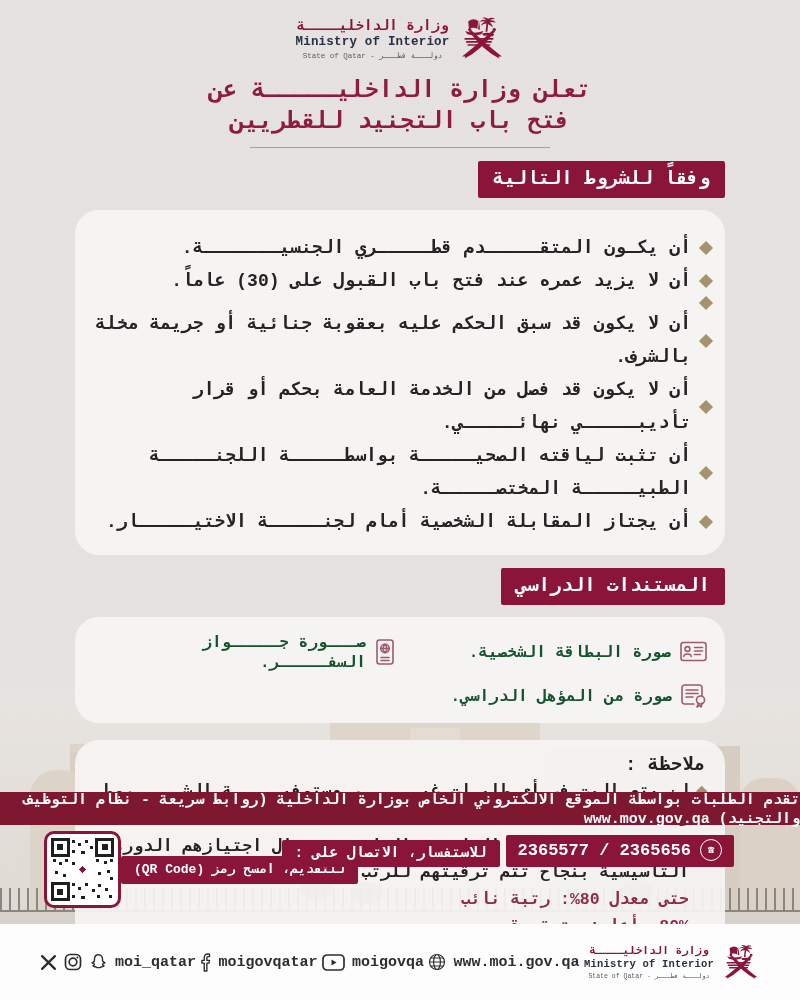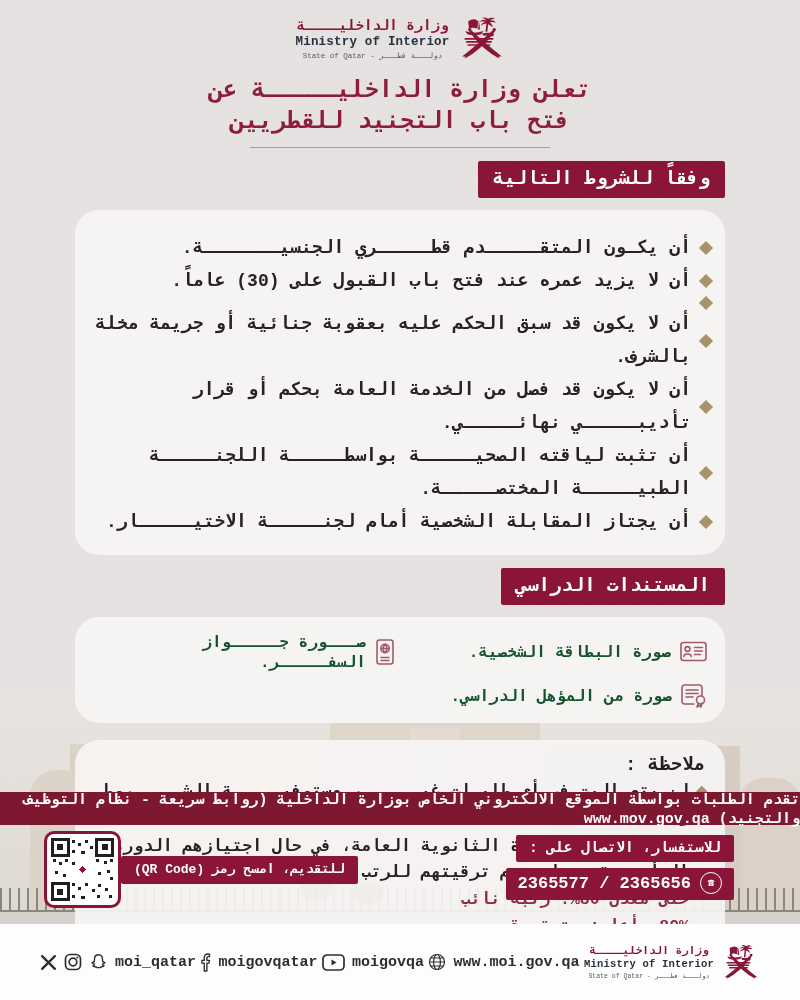--- a/index.html
+++ b/index.html
@@ -48,21 +48,21 @@
   .ground{position:absolute;left:0;bottom:0;height:14px;width:100%;background:#cfc8c0;}
   .palm{position:absolute;width:34px;height:22px;border-radius:50%;background:radial-gradient(#7d7c62,#8b8a70 70%,transparent 72%);}
   .haze{position:absolute;inset:0;background:rgba(233,228,223,.25);}
   
   .strip{position:absolute;left:0;top:792px;width:800px;height:33px;background:#7e1730;color:#fff;display:flex;align-items:center;justify-content:center;font-size:15px;font-weight:bold;direction:rtl;z-index:3;}
   
   .qr-wrap{position:absolute;left:44px;top:831px;z-index:3;display:flex;align-items:center;}
   .qr-box{width:77px;height:77px;background:#fff;border:3px solid #8a1538;border-radius:10px;box-sizing:border-box;padding:4px;}
   .qr-box svg{width:100%;height:100%;shape-rendering:crispEdges;}
   .qr-label{background:#8a1538;color:#fff;font-weight:bold;font-size:13px;padding:5px 13px 7px;border-radius:2px;margin-right:8px;direction:rtl;}
-  .contact{position:absolute;right:66px;top:835px;z-index:3;display:flex;flex-direction:column;align-items:flex-end;gap:6px;}
+  .contact{position:absolute;right:66px;top:835px;z-index:3;display:flex;flex-direction:row;align-items:flex-end;gap:6px;}
   .contact-label{background:#8a1538;color:#fff;font-size:14.5px;font-weight:bold;padding:4px 13px 6px;border-radius:2px;direction:rtl;}
   .contact-num{background:#8a1538;color:#fff;font-size:17px;font-weight:bold;padding:4px 12px 6px;border-radius:2px;display:flex;align-items:center;gap:9px;direction:rtl;}
   .phone-ic{width:20px;height:20px;border:1.5px solid #fff;border-radius:50%;display:flex;align-items:center;justify-content:center;font-size:11px;line-height:1;}
   .num{direction:ltr;}
   
   .footer{position:absolute;left:0;bottom:0;width:800px;height:76px;background:#fdfdfd;z-index:4;display:flex;align-items:center;justify-content:space-between;padding:0 40px;box-sizing:border-box;direction:ltr;}
   .sgroup{display:flex;align-items:center;gap:7px;color:#2e2e2e;font-weight:bold;font-size:15px;justify-content:center;}
   .sgroup svg{stroke:#2e2e2e;fill:none;stroke-width:1.7;stroke-linecap:round;stroke-linejoin:round;}
   .footer-logo{display:flex;align-items:center;gap:8px;}
   .footer-logo .logo-ar{font-size:11px;}

